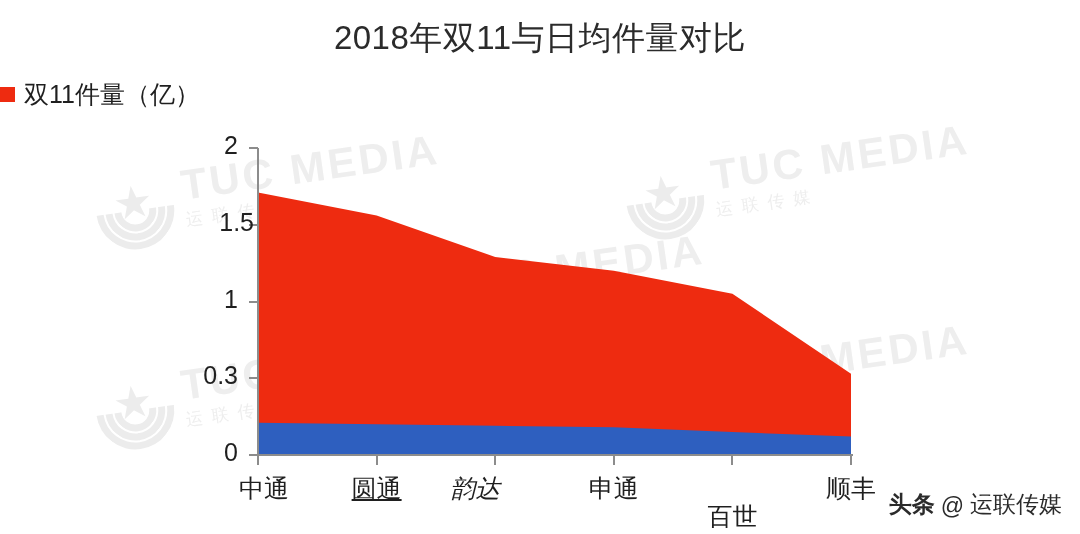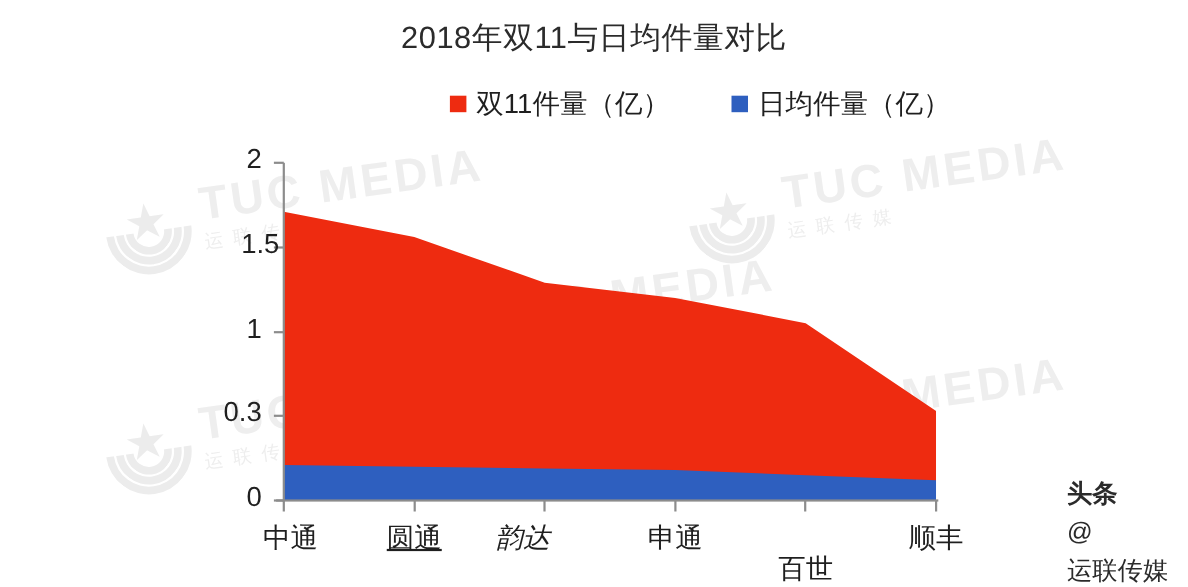--- a/index.html
+++ b/index.html
@@ -90,33 +90,33 @@
     inset: 0;
     z-index: 2;
   }
 
   .chart-title {
     position: absolute;
     top: 16px;
     left: 0;
     width: 1080px;
     text-align: center;
-    font-size: 28px;
+    font-size: 33px;
     color: #2b2b2b;
     letter-spacing: 0.5px;
     white-space: nowrap;
   }
 
   .legend {
     position: absolute;
     top: 78px;
     left: 0;
     width: 864px;
     display: flex;
-    justify-content: flex-end;
+    justify-content: space-between;
     align-items: center;
     gap: 56px;
   }
   .legend-item {
     display: flex;
     align-items: center;
     gap: 9px;
   }
   .legend-swatch {
     width: 15px;
@@ -190,26 +190,25 @@
     color: #1f1f1f;
     text-align: center;
     width: 120px;
     white-space: nowrap;
     z-index: 4;
   }
 
   .attribution {
     position: absolute;
     right: 18px;
-    bottom: 0;
-    display: flex;
-    align-items: flex-start;
+    bottom: 14px;
+    display: flex;
+    align-items: flex-end;
     gap: 6px;
     z-index: 5;
-    flex-direction: column;
   }
   .attr-mark {
     font-size: 23px;
     color: #2b2b2b;
     font-weight: bold;
     white-space: nowrap;
   }
   .attr-at {
     font-size: 23px;
     color: #2b2b2b;
@@ -292,24 +291,20 @@
 </div>
 
 <div class="content">
 
   <div class="chart-title">2018年双11与日均件量对比</div>
 
   <div class="legend">
     <div class="legend-item">
       <span class="legend-swatch" style="background: rgb(238, 43, 16);"></span>
       <span class="legend-label">双11件量（亿）</span>
-    </div>
-    <div class="legend-item">
-      <span class="legend-swatch" style="background: rgb(46, 95, 191);"></span>
-      <span class="legend-label">日均件量（亿）</span>
     </div>
   </div>
 
   <div class="plot">
     <svg id="plot-svg" width="593" height="307" viewBox="0 0 593 307">
       <polygon id="area-red" points="0.00,44.51 118.60,67.54 237.20,108.98 355.80,122.80 474.40,145.82 593.00,225.64 593,307 0,307" fill="#EE2B10"></polygon>
       <polygon id="area-blue" points="0.00,274.76 118.60,276.30 237.20,277.83 355.80,279.37 474.40,283.98 593.00,288.58 593,307 0,307" fill="#2E5FBF"></polygon>
     </svg>
   </div>
 

